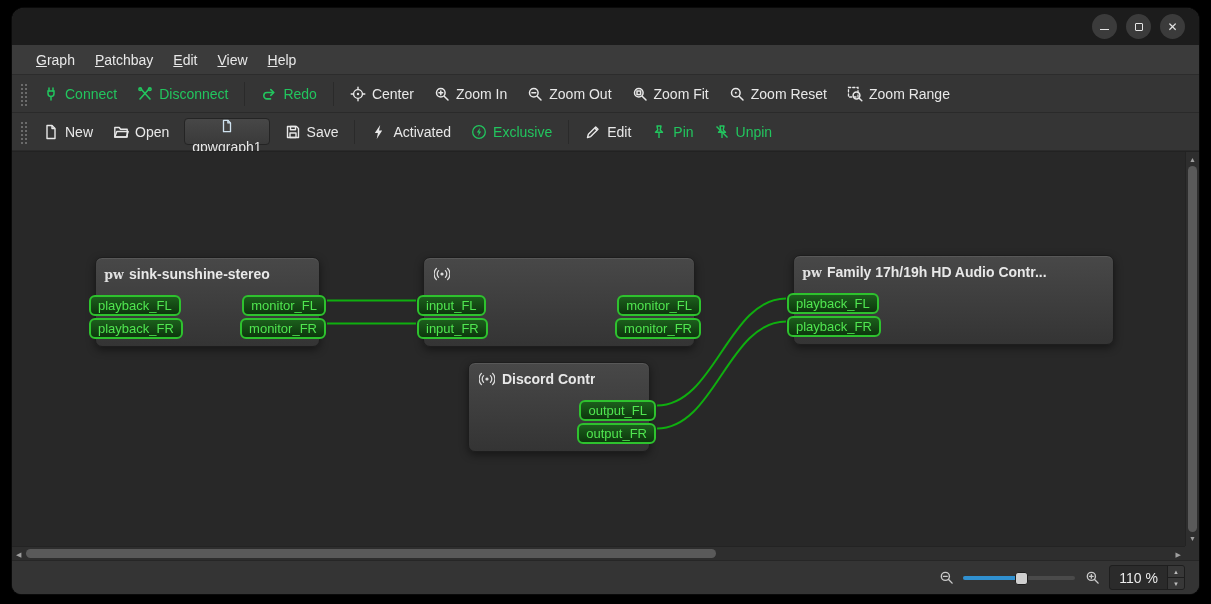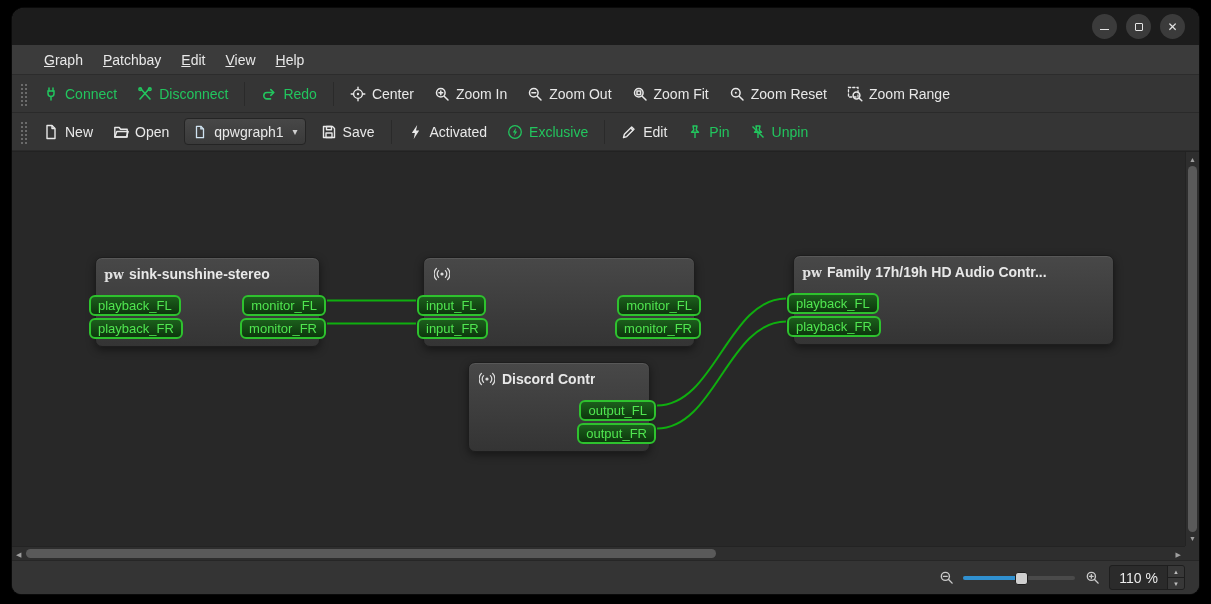--- a/index.html
+++ b/index.html
@@ -12,40 +12,40 @@
   
   .titlebar { height:37px; background:#1c1c1c; display:flex; align-items:center; justify-content:center; position:relative; flex:0 0 auto; }
   .title-text { color:#f2f2f2; font-size:14px; font-weight:bold; }
   .win-controls { position:absolute; right:14px; top:0; height:100%; display:flex; align-items:center; gap:9px; }
   .win-btn { width:25px; height:25px; border-radius:50%; background:#3b3b3b; color:#e6e6e6;
              display:flex; align-items:center; justify-content:center; font-size:12px; cursor:default; }
   .win-btn .sq { width:8px; height:8px; border:1.2px solid #e6e6e6; border-radius:1px; display:block; }
   .win-btn.min span.dash { display:block; width:9px; height:0; border-top:1.4px solid #e6e6e6; margin-top:5px;}
 
   
-  .menubar { height:30px; background:#3b3b3b; display:flex; align-items:stretch; padding-left:22px; flex:0 0 auto; border-bottom:1px solid #2c2c2c; }
+  .menubar { height:30px; background:#3b3b3b; display:flex; align-items:stretch; padding-left:14px; flex:0 0 auto; border-bottom:1px solid #2c2c2c; }
   .menu-item { display:flex; align-items:center; padding:0 10px; color:#e8e8e8; font-size:14px; }
   .menu-item > span { display:block; }
   .menu-item > span::first-letter { text-decoration:underline; }
 
   
   .toolbar { height:38px; background:#353535; display:flex; align-items:center; gap:2px; padding:0 6px; flex:0 0 auto; border-bottom:1px solid #2a2a2a; }
   .grip { width:7px; height:24px; margin:0 5px 0 2px;
           background-image:radial-gradient(circle, #6b6b6b 1px, transparent 1.3px);
           background-size:4px 4px; background-position:0 1px; }
   .tb-sep { width:1px; height:24px; background:#2a2a2a; margin:0 5px; }
   .tb-item { display:flex; align-items:center; gap:6px; padding:0 9px; height:28px; border-radius:4px;
              color:#e8e8e8; font-size:14px; white-space:nowrap; }
   .tb-item.disabled { color:#22c55e; }
   .tb-item svg { display:block; }
   .icon16 { width:16px; height:16px; display:flex; align-items:center; justify-content:center; }
 
   .combo { display:flex; align-items:center; gap:6px; height:27px; padding:0 7px;
            background:linear-gradient(180deg,#474747,#3a3a3a); border:1px solid #242424; border-radius:4px;
-           color:#e8e8e8; font-size:14px; margin:0 4px; }
+           color:#e8e8e8; font-size:14px; margin:0 4px;flex-direction:column; }
   .combo-arrow { color:#cfcfcf; font-size:10px; margin-left:3px; }
 
   
   .canvas { position:relative; flex:1 1 auto; background:#282828; border-top:1px solid #222; overflow:hidden; }
   .canvas-surface { position:absolute; left:0; top:0; right:14px; bottom:14px; }
 
   .wires { position:absolute; left:0; top:0; pointer-events:none; }
   .wires path { pointer-events:stroke; }
 
   .node { position:absolute; background:linear-gradient(180deg,#484848,#343434);

